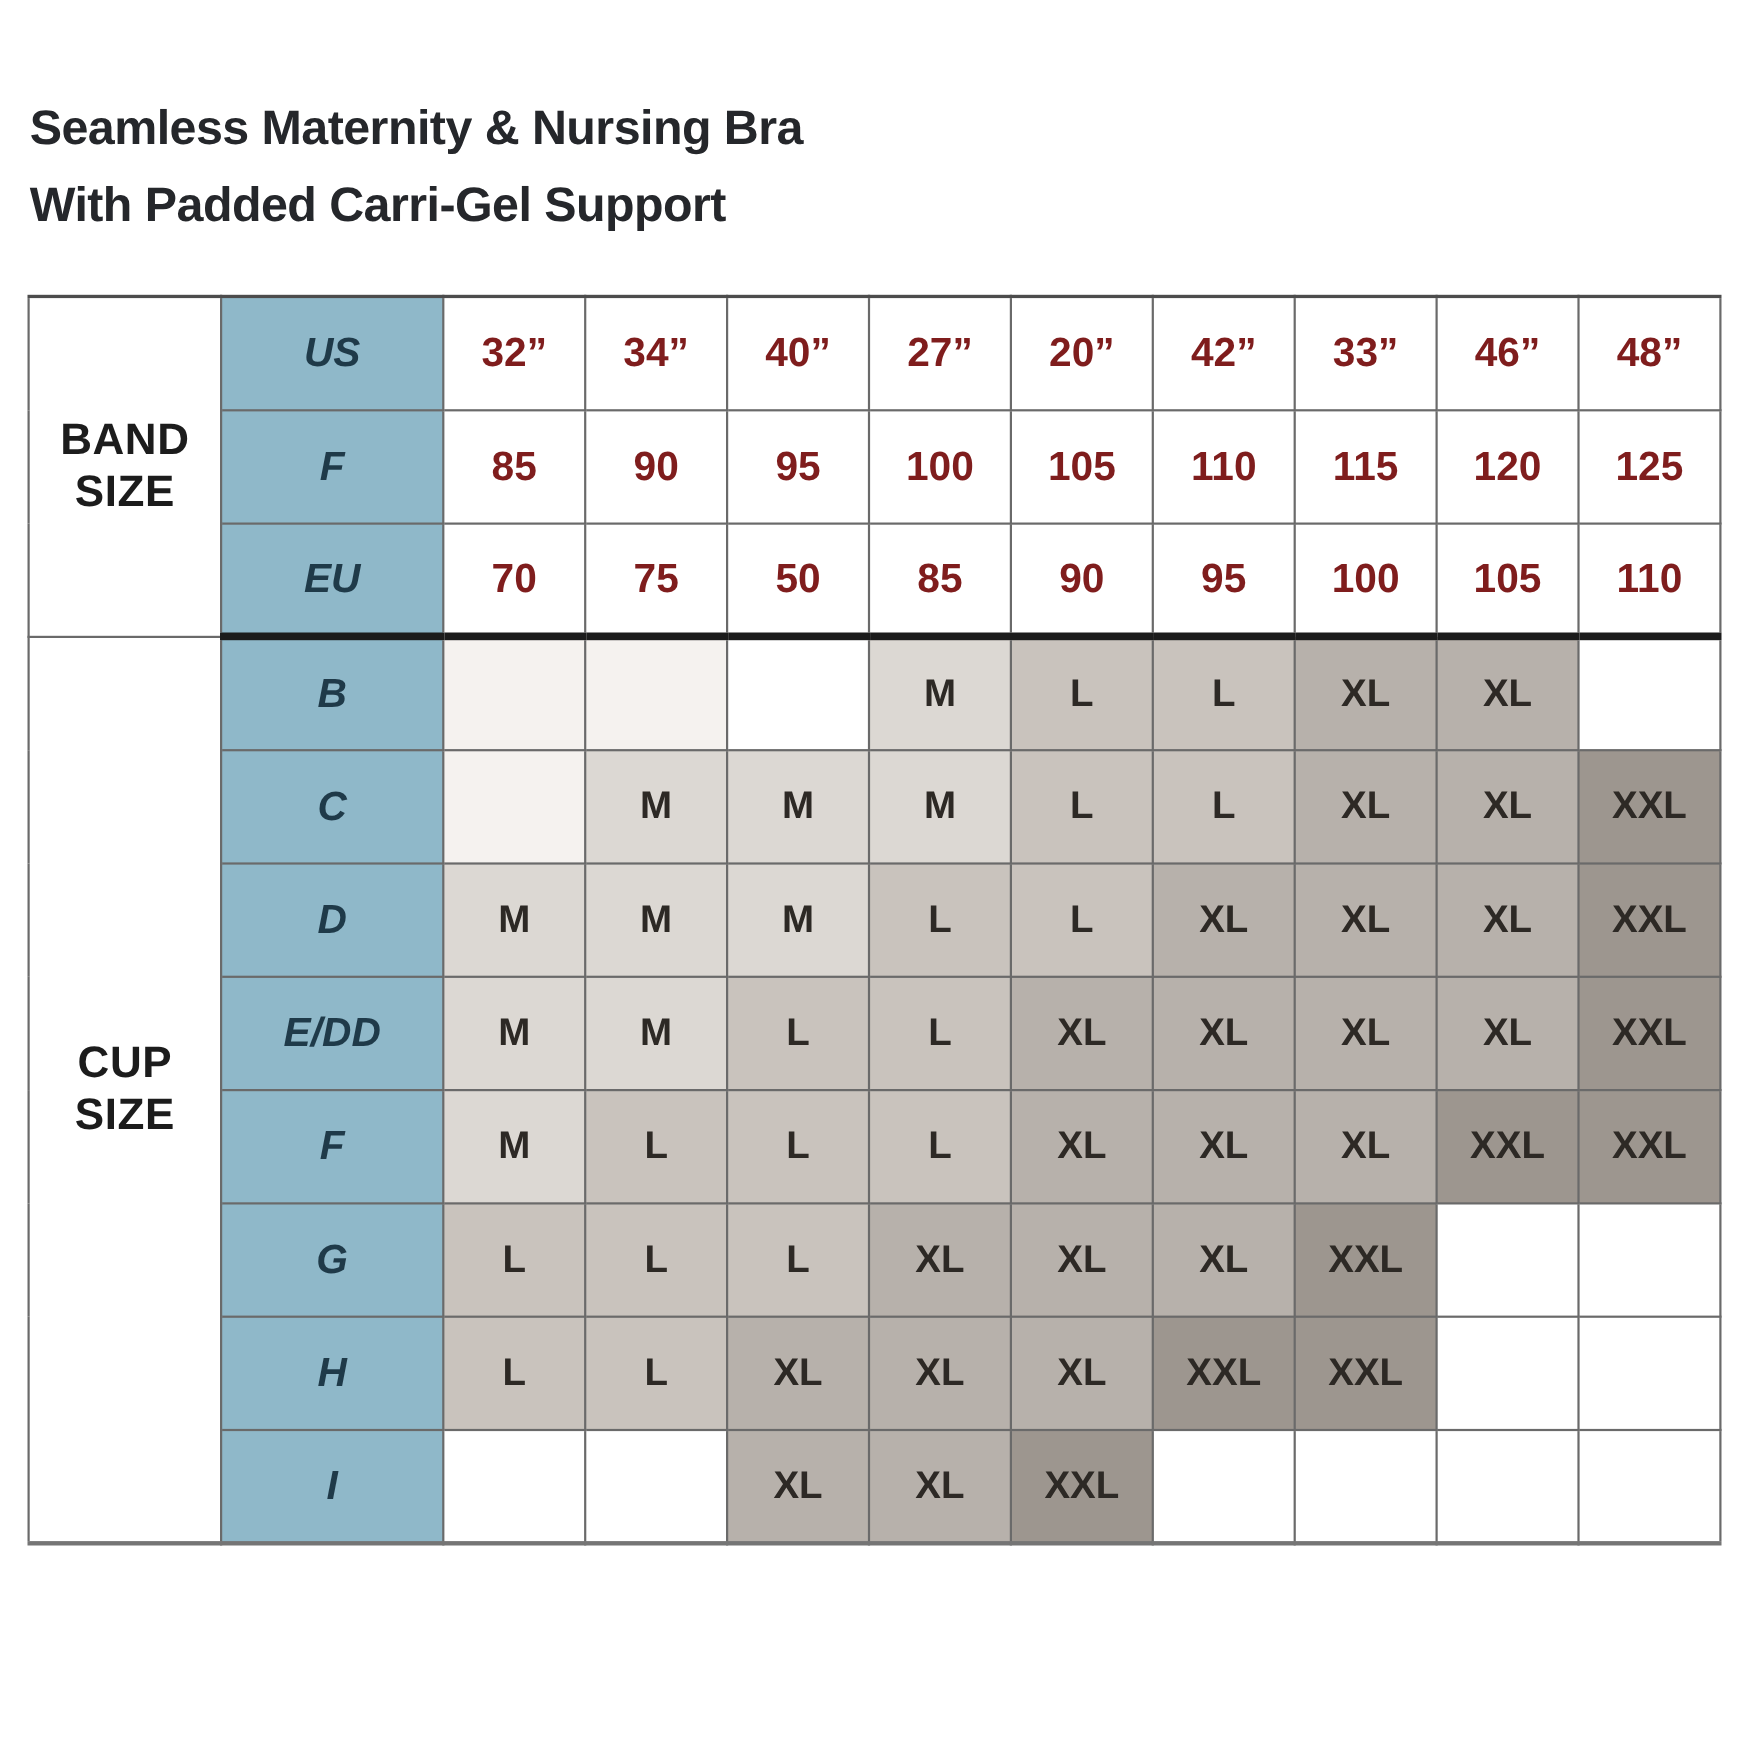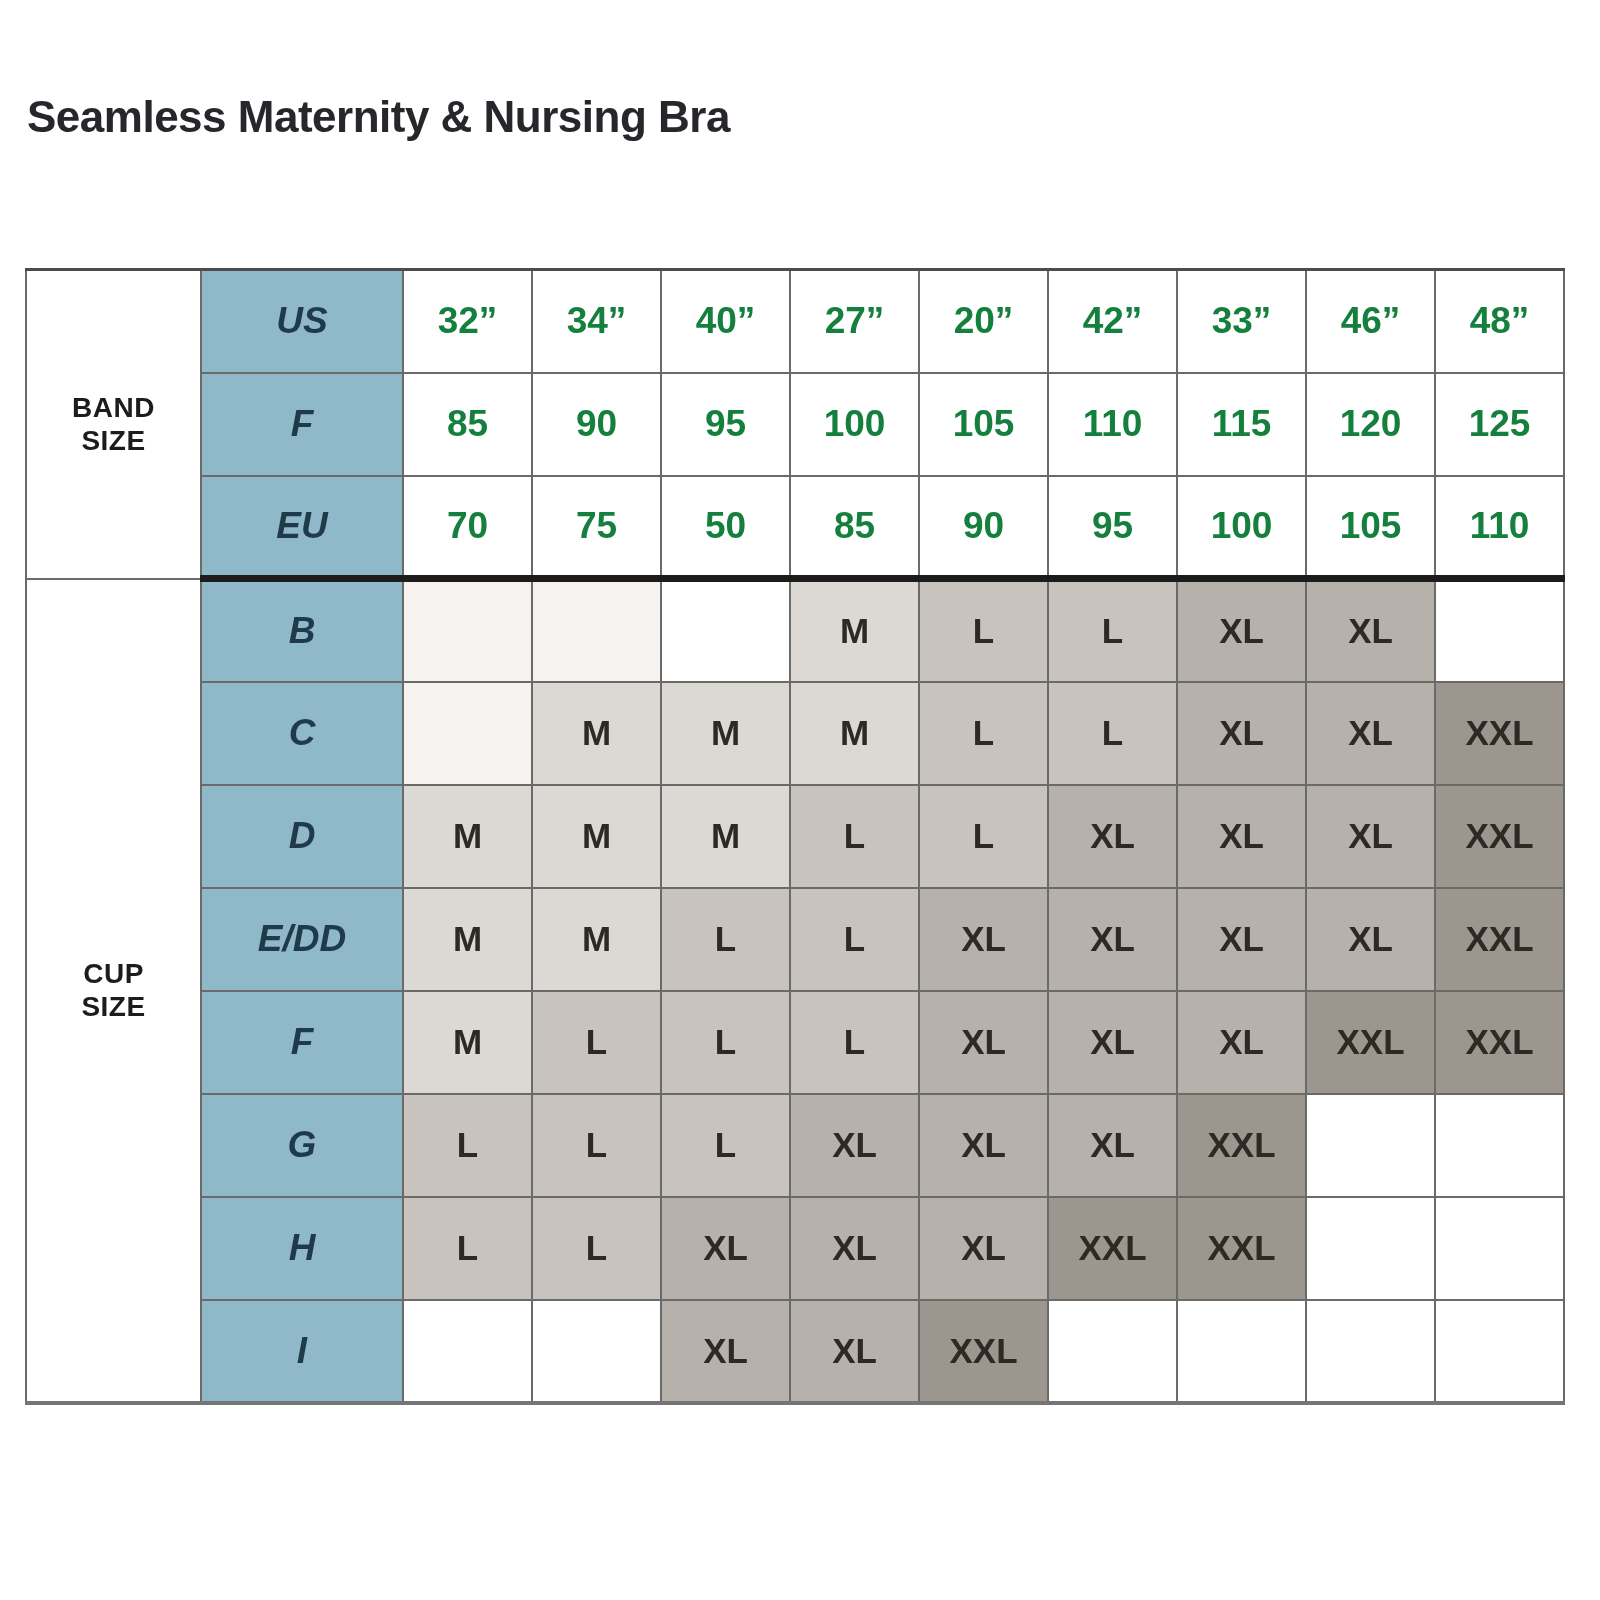--- a/index.html
+++ b/index.html
@@ -34,35 +34,35 @@
   table.size-chart td{
     border:2px solid var(--grid-line,#6a6a6a);
     text-align:center;
     vertical-align:middle;
     font-weight:700;
     padding:0;
   }
   td.outer{
     border:none;
     background:#ffffff;
-    font-size:28px;
+    font-size:40px;
     line-height:1.18;
     color:#1c1c1c;
     letter-spacing:0.5px;
   }
   td.outer-band{border-bottom:7px solid var(--divider,#1c1c1c);}
   td.key{
     background:var(--header-teal,#8fb8c9);
     color:var(--header-text,#1f3a49);
     font-size:37px;
     font-style:italic;
   }
   td.band-val{
     background:#ffffff;
-    color:#15803d;
+    color:#7f1d1d;
     font-size:37px;
   }
   td.size{
     color:#2d2925;
     font-size:35px;
   }
   tr.divider-row td{border-bottom:7px solid var(--divider,#1c1c1c);}
   .c-m{background:var(--size-m,#dcd8d3);}
   .c-l{background:var(--size-l,#c9c3bd);}
   .c-xl{background:var(--size-xl,#b7b1ab);}
@@ -70,20 +70,21 @@
   .c-empty{background:var(--empty-white,#ffffff);}
   .c-faint{background:var(--empty-faint,#f5f2ef);}
 </style>
 </head>
 <body>
 
 <div class="page">
 
   <div class="title-block">
     <div>Seamless Maternity &amp; Nursing Bra</div>
+    <div>With Padded Carri-Gel Support</div>
   </div>
 
   <table class="size-chart">
     <colgroup>
       <col style="width:175px">
       <col style="width:202px">
     </colgroup>
     <tbody id="size-table-body">
         <tr>
           <td class="outer outer-band" rowspan="3">

